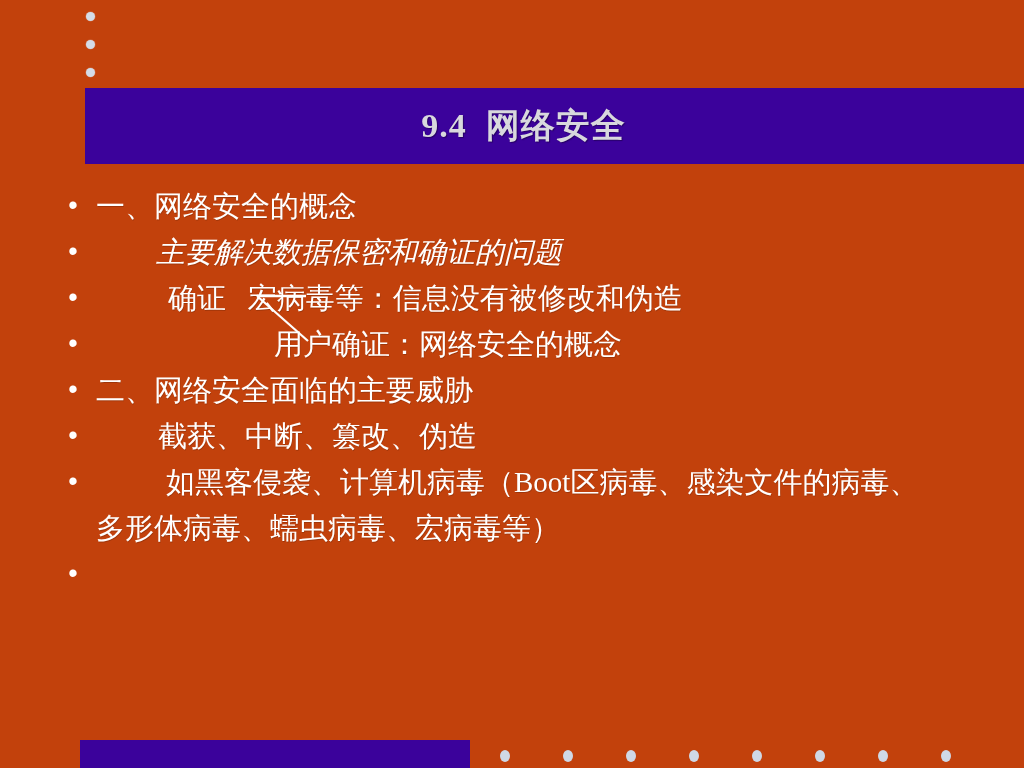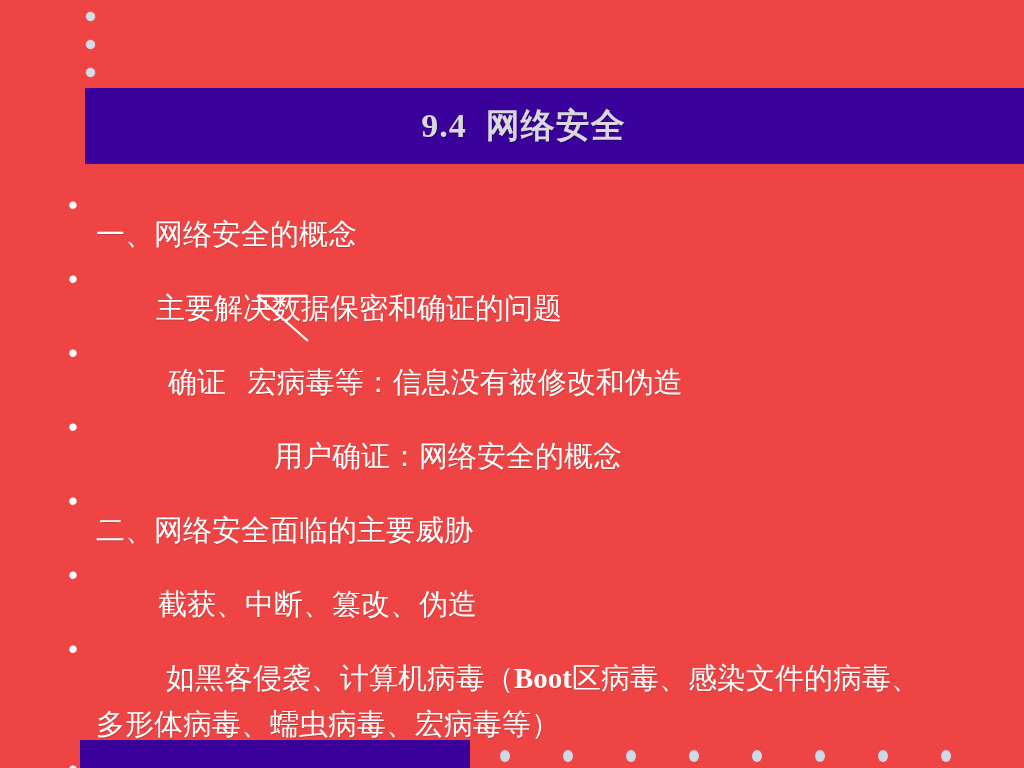--- a/index.html
+++ b/index.html
@@ -14,21 +14,21 @@
     font-family: "Liberation Serif", "DejaVu Serif", serif;
     position: relative;
   }
 
   #slide {
     position: absolute;
     left: 0;
     top: 0;
     width: 1024px;
     height: 768px;
-    background: #ef4444;
+    background: #c2410c;
     overflow: hidden;
   }
 
   
   .top-deco {
     position: absolute;
     left: 86px;
     top: 4px;
     width: 20px;
     height: 80px;
@@ -96,29 +96,28 @@
   }
   .bullet-text {
     flex: 1 1 auto;
     color: #ffffff;
     font-family: "Liberation Serif", "DejaVu Serif", serif;
     font-size: 29px;
     line-height: 46px;
     white-space: pre-wrap;
     padding-right: 90px;
     text-shadow: 0.5px 0.5px 0.5px rgba(0,0,0,0.18);
-    margin-top: 28px;
   }
   .bullet-text.i0  { text-indent: 0; }
-  .bullet-text.i1  { text-indent: 60px; }
+  .bullet-text.i1  { text-indent: 60px; font-style: italic; }
   .bullet-text.i2  { text-indent: 72px; }
   .bullet-text.i3  { text-indent: 178px; }
   .bullet-text.i5  { text-indent: 62px; }
   .bullet-text.i6  { text-indent: 70px; }
-  .bullet-text b { font-weight: bold; }
+  .bullet-text b { font-weight: normal; }
 
   
   #connector {
     position: absolute;
     left: 0;
     top: 0;
     width: 1024px;
     height: 768px;
     pointer-events: none;
   }

